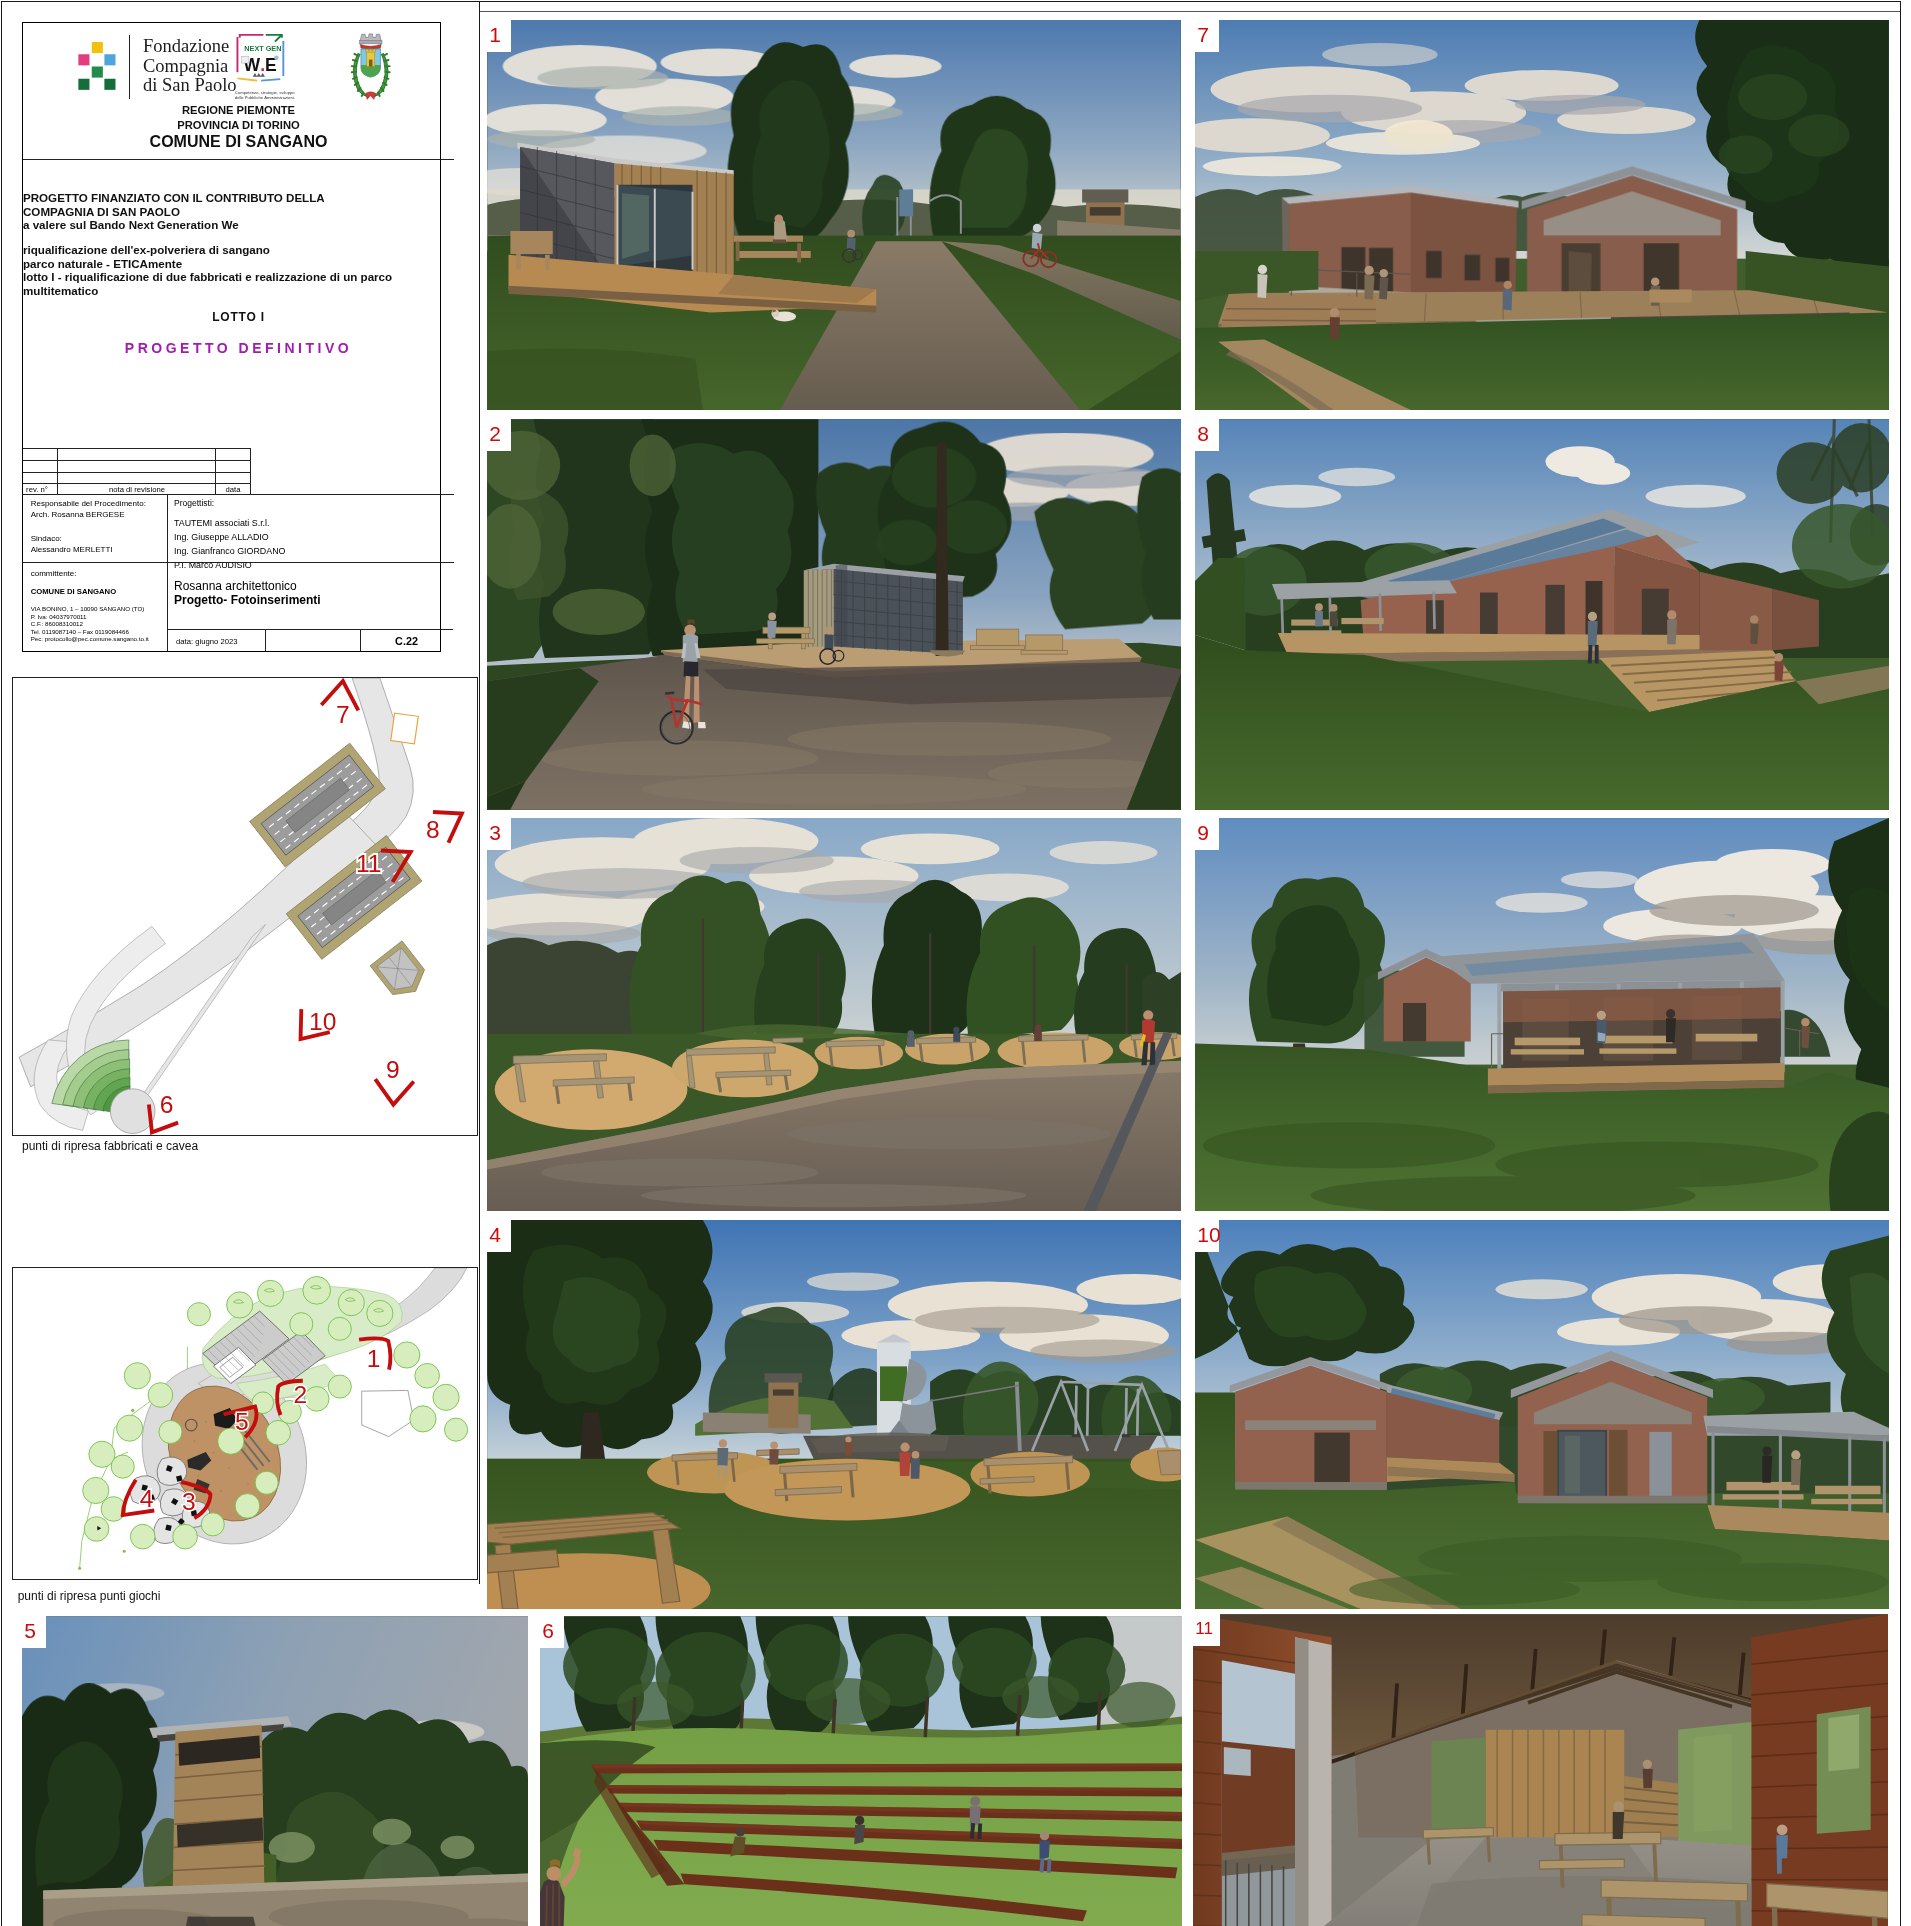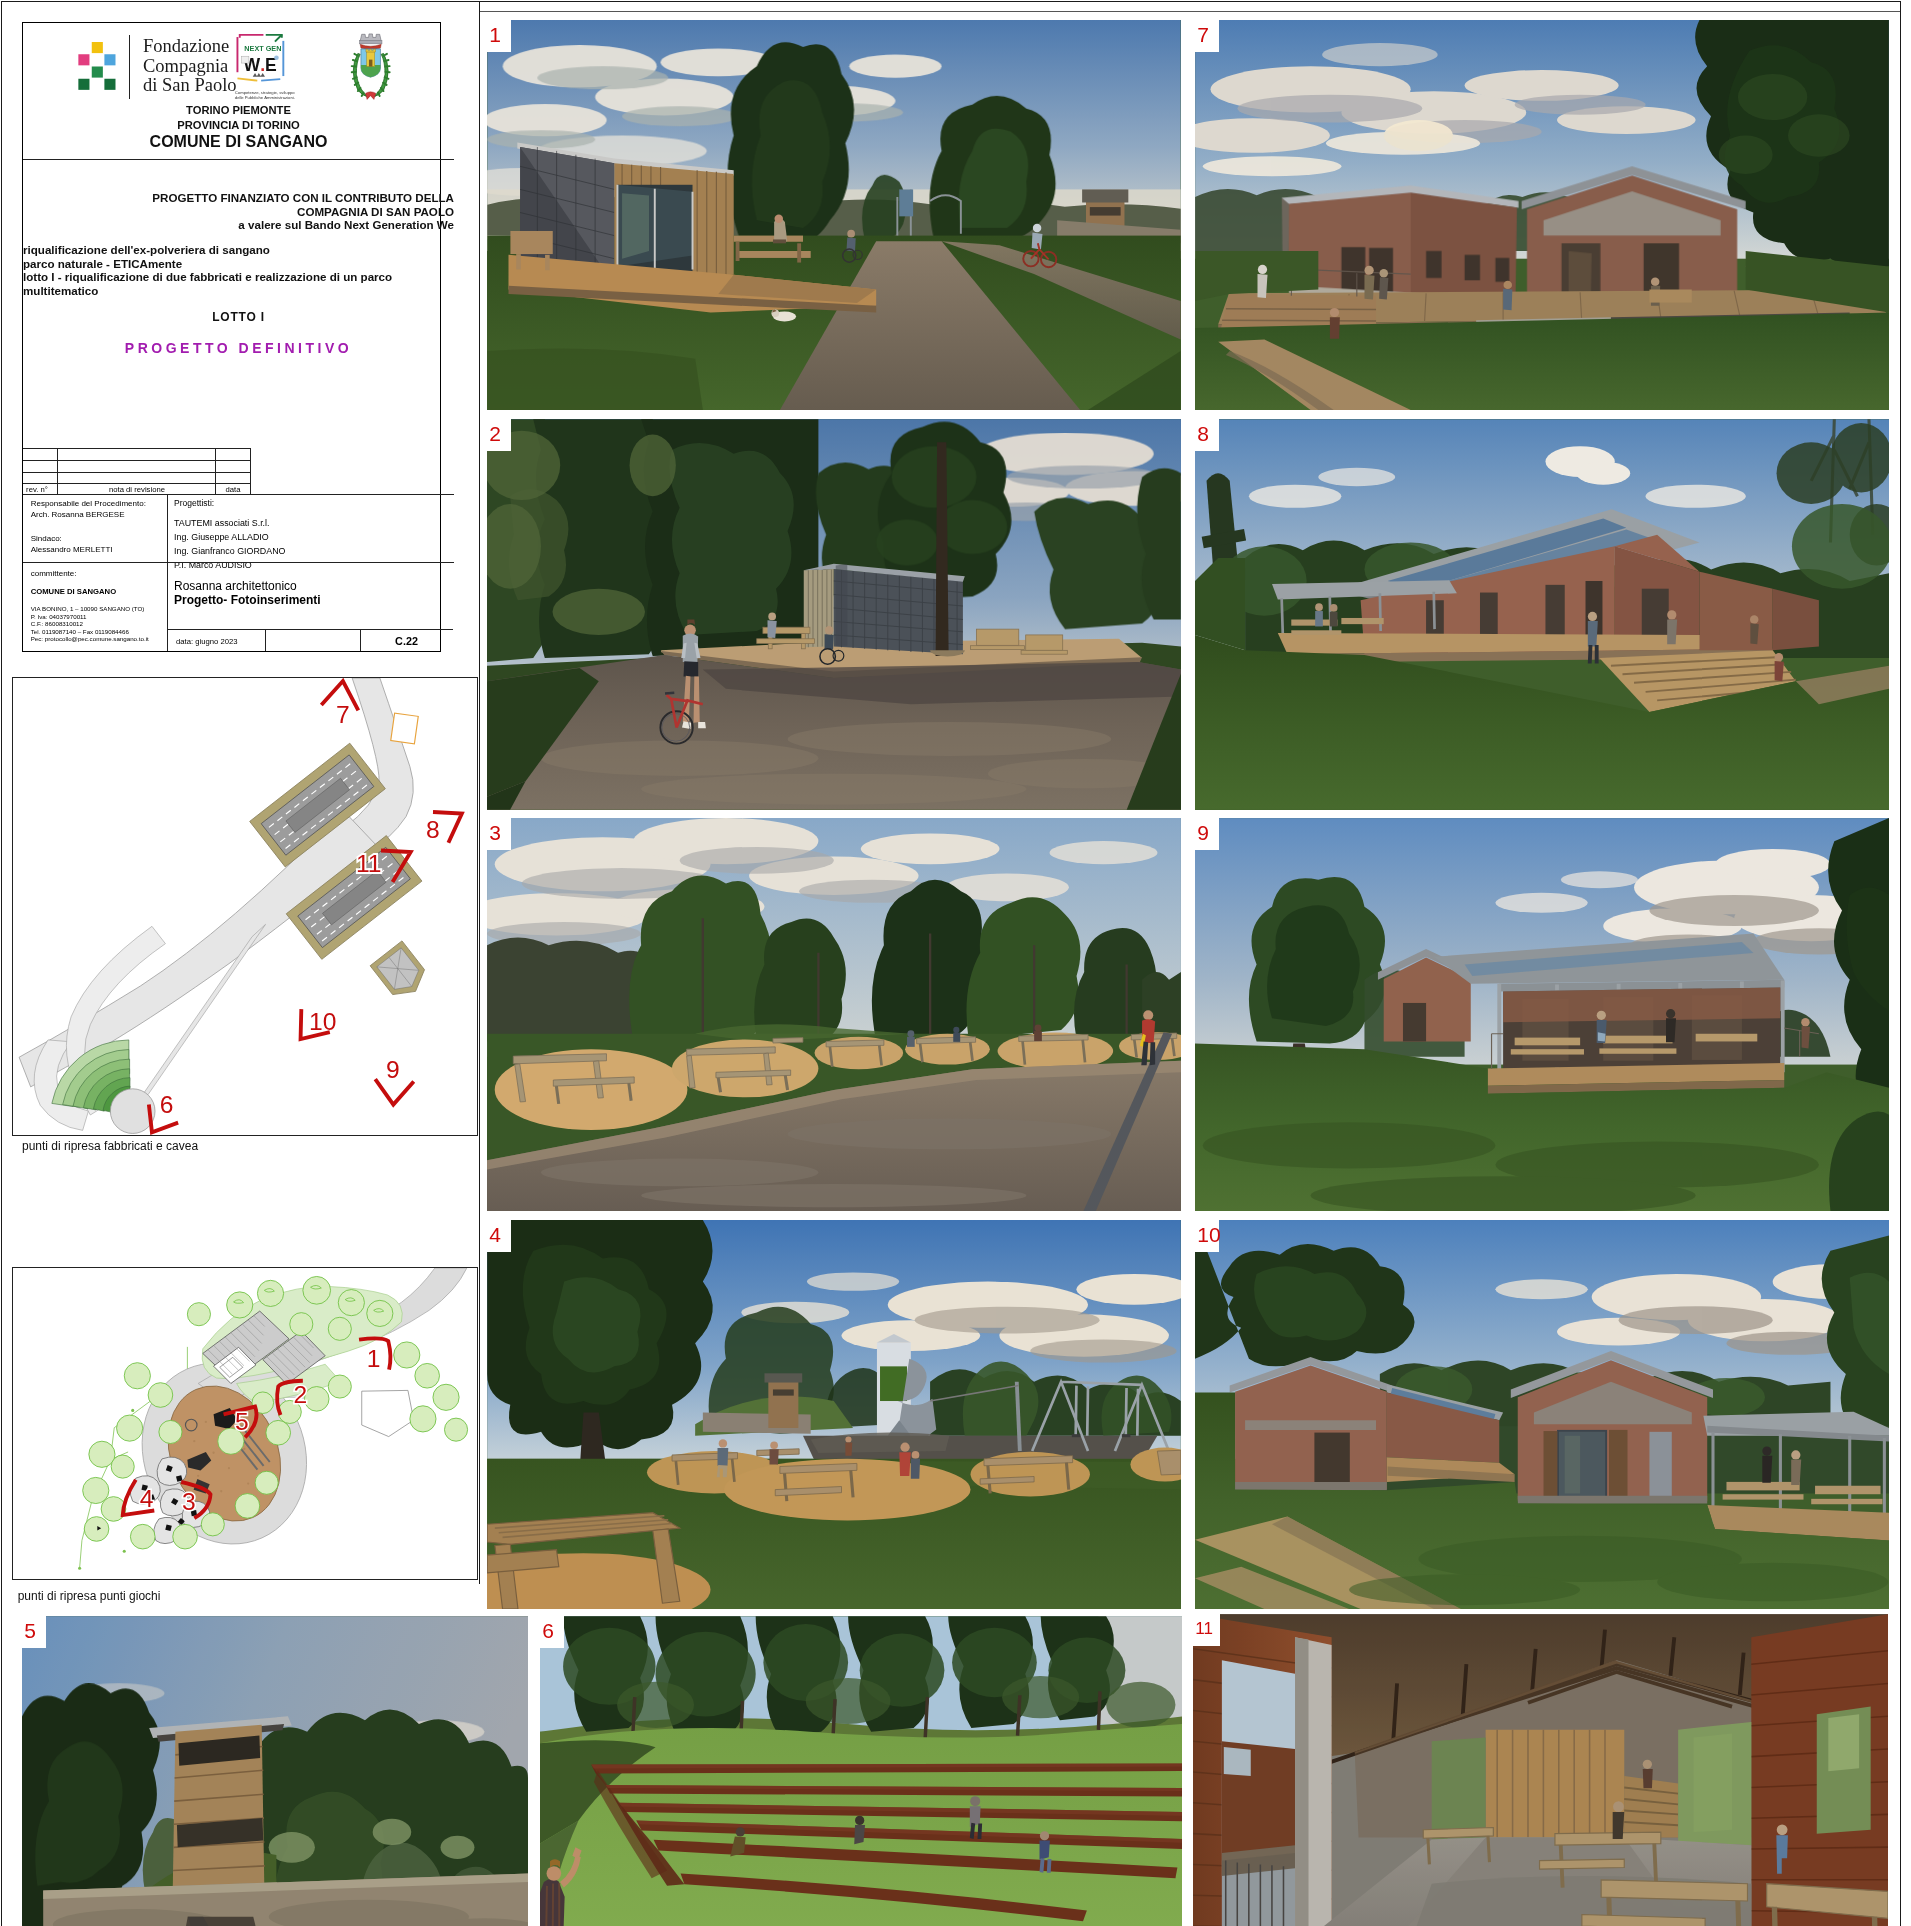--- a/index.html
+++ b/index.html
@@ -68,26 +68,26 @@
       <path d="M49 52 L74 52 L74 45 L68 45 L68 48 L64 48 L64 45 L59 45 L59 48 L55 48 L55 45 L49 45 Z" fill="#e8c93e" stroke="#8a7419"></path>
       <rect x="57" y="72" width="9" height="18" fill="#7a5c1e"></rect>
       <path d="M28 56 Q4 100 28 152 Q40 166 56 170 Q30 152 24 110 Q24 78 34 58 Z" fill="#3f9b3f" stroke="#1e641e" stroke-width="2"></path>
       <path d="M95 56 Q119 100 95 152 Q83 166 67 170 Q93 152 99 110 Q99 78 89 58 Z" fill="#3f9b3f" stroke="#1e641e" stroke-width="2"></path>
       <path d="M28 62 l-9 -5 M25 76 l-10 -3 M23 90 l-11 -1 M23 104 l-11 1 M25 118 l-10 4 M29 132 l-9 6 M35 146 l-7 8 M43 158 l-5 9" stroke="#2e7d2e" stroke-width="5" stroke-linecap="round"></path>
       <path d="M95 62 l9 -5 M98 76 l10 -3 M100 90 l11 -1 M100 104 l11 1 M98 118 l10 4 M94 132 l9 6 M88 146 l7 8 M80 158 l5 9" stroke="#2e7d2e" stroke-width="5" stroke-linecap="round"></path>
       <path d="M48 160 Q61 152 75 160 L70 176 L61 166 L52 176 Z" fill="#cf3a3a" stroke="#8c1d1d"></path>
     </svg>
   </div>
 
-  <div class="abs" style="left:0;top:81px;width:431px;text-align:center;font-weight:bold;font-size:11.2px;color:#111;">TORINO PIEMONTE</div>
+  <div class="abs" style="left:0;top:81px;width:431px;text-align:center;font-weight:bold;font-size:11.2px;color:#111;">REGIONE PIEMONTE</div>
   <div class="abs" style="left:0;top:96px;width:431px;text-align:center;font-weight:bold;font-size:11.2px;color:#111;">PROVINCIA DI TORINO</div>
   <div class="abs" style="left:0;top:110px;width:431px;text-align:center;font-weight:bold;font-size:16px;color:#111;">COMUNE DI SANGANO</div>
   <div class="abs" style="left:0;top:136px;width:431px;height:0.8px;background:#222;"></div>
 
-  <div class="abs" style="left:0;top:168px;width:431px;text-align:right;font-weight:bold;font-size:11.6px;line-height:13.5px;color:#111;">PROGETTO FINANZIATO CON IL CONTRIBUTO DELLA<br>COMPAGNIA DI SAN PAOLO<br>a valere sul Bando Next Generation We</div>
+  <div class="abs" style="left:0;top:168px;width:431px;text-align:left;font-weight:bold;font-size:11.6px;line-height:13.5px;color:#111;">PROGETTO FINANZIATO CON IL CONTRIBUTO DELLA<br>COMPAGNIA DI SAN PAOLO<br>a valere sul Bando Next Generation We</div>
   <div class="abs" style="left:0;top:220px;width:431px;font-weight:bold;font-size:11.6px;line-height:13.5px;color:#111;">riqualificazione dell'ex-polveriera di sangano<br>parco naturale - ETICAmente<br>lotto I - riqualificazione di due fabbricati e realizzazione di un parco<br>multitematico</div>
   <div class="abs" style="left:0;top:287px;width:431px;text-align:center;font-weight:bold;font-size:12px;color:#111;letter-spacing:0.8px;">LOTTO I</div>
   <div class="abs" style="left:0;top:317px;width:431px;text-align:center;font-weight:bold;font-size:14px;color:#a21caf;letter-spacing:3.5px;">PROGETTO DEFINITIVO</div>
 
   <div class="abs" style="left:0px;top:425px;width:227px;height:45px;border-top:0.8px solid #222;border-right:0.8px solid #222;">
     <div class="abs" style="left:0;top:10.8px;width:227px;height:0.8px;background:#222;"></div>
     <div class="abs" style="left:0;top:22.3px;width:227px;height:0.8px;background:#222;"></div>
     <div class="abs" style="left:0;top:34px;width:227px;height:0.8px;background:#222;"></div>
     <div class="abs" style="left:34px;top:0;width:0.8px;height:45px;background:#222;"></div>
     <div class="abs" style="left:192px;top:0;width:0.8px;height:45px;background:#222;"></div>

